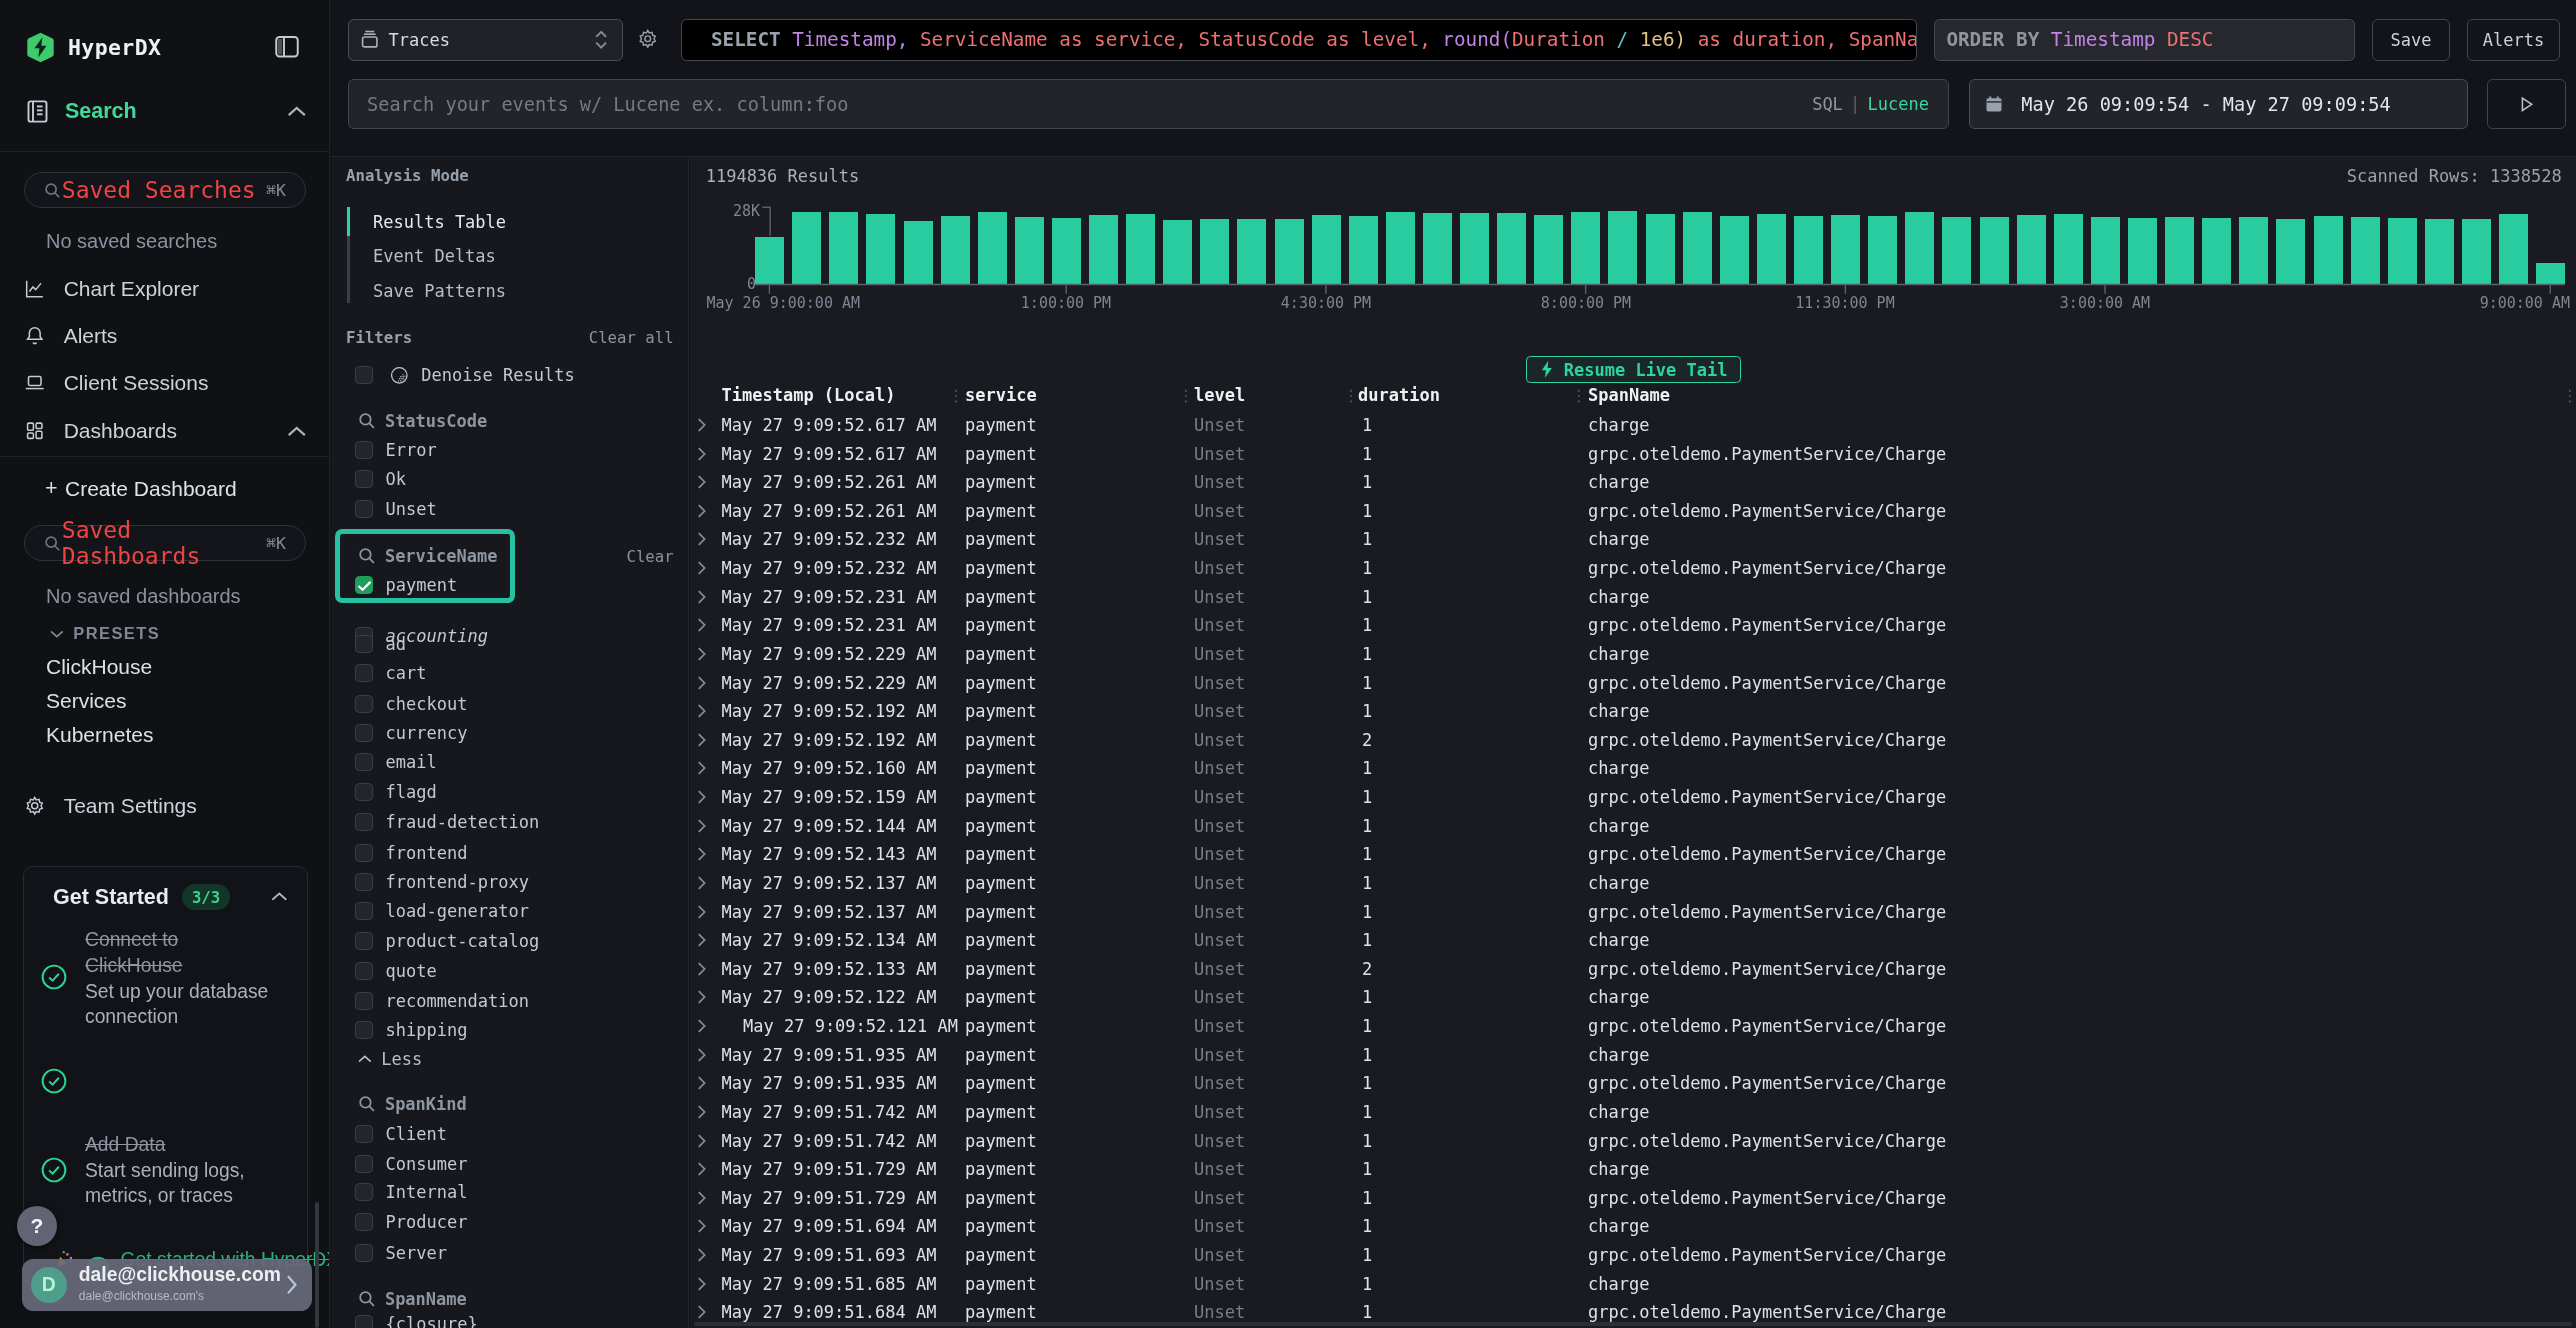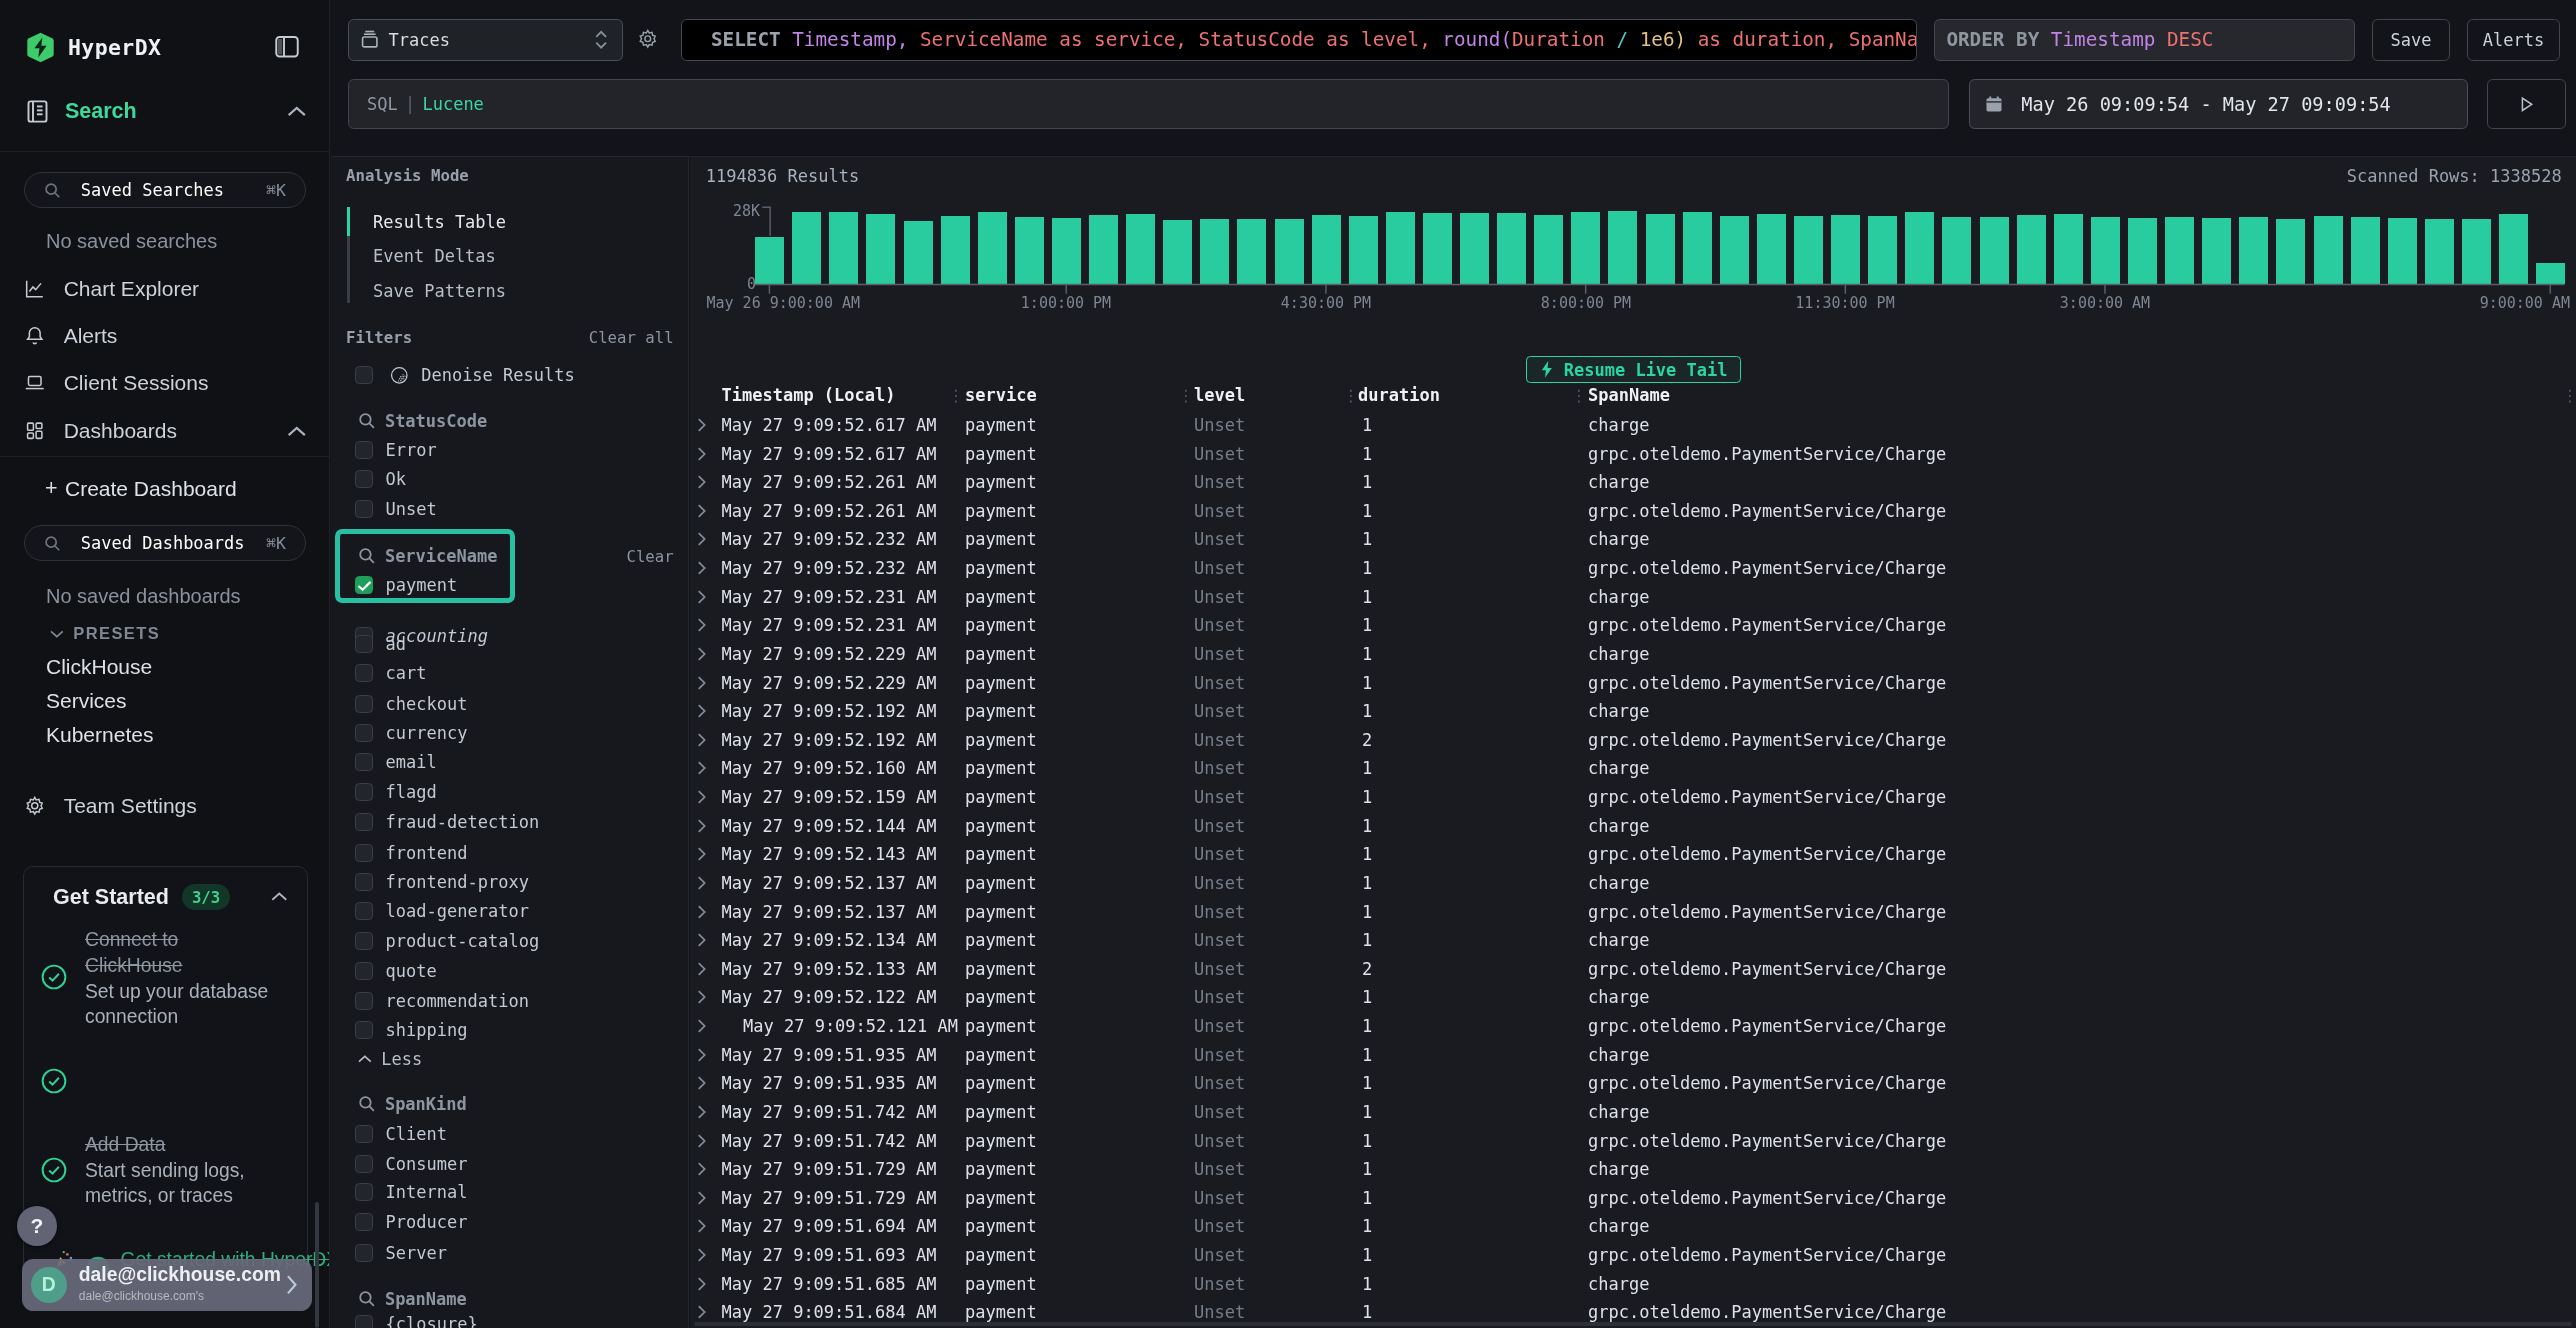--- a/index.html
+++ b/index.html
@@ -10,21 +10,21 @@
   #sidebar { position:absolute; left:0; top:0; width:330px; height:1328px;
              background:#0f1115; border-right:1.4px solid #1f2228; overflow:hidden; }
   .sb-logo-row { position:absolute; left:23.6px; top:31.5px; right:21.5px; height:31.5px; display:flex; align-items:center; }
   .sb-logo-text { font-family:"DejaVu Sans Mono", monospace; font-weight:bold; font-size:21.5px; color:#eef1f5; margin-left:11.4px; letter-spacing:0.4px;}
   .sb-collapse { position:absolute; right:30px; top:36px; }
   .sb-section-head { position:absolute; left:23.6px; top:96px; right:21.5px; height:31.5px; display:flex; align-items:center; }
   .sb-section-title { font-size:21.5px; font-weight:bold; color:#40d99c; margin-left:14.3px; }
   .sb-divider { position:absolute; left:0; right:0; height:1.4px; background:#1d2026; }
   .sb-pill { position:absolute; left:23.6px; width:282px; height:36px; border:1.4px solid #2e333b;
              border-radius:18.6px; background:#13151a; display:flex; align-items:center; padding:0 18.6px; }
-  .sb-pill-ph { font-family:"DejaVu Sans Mono", monospace; font-size:17px; color:#ffffff; margin-left:19px; flex:1; }
+  .sb-pill-ph { font-family:"DejaVu Sans Mono", monospace; font-size:23px; color:#ef4444; margin-left:0; flex:1; }
   .sb-pill-kbd { font-family:"DejaVu Sans Mono", monospace; font-size:16.5px; color:#848c98; }
   .sb-empty { position:absolute; left:46px; font-size:20px; color:#8b929e; }
   .sb-nav-item { position:absolute; left:23.6px; right:21.5px; height:34px; display:flex; align-items:center; }
   .sb-nav-label { font-size:21px; color:#ced3da; margin-left:18.6px; }
   .sb-plus-item { position:absolute; left:45px; right:21.5px; height:31.5px; display:flex; align-items:center; }
   .sb-plus { font-size:21.5px; color:#d8dce2; width:20px; }
   .sb-plus-label { font-size:21px; color:#dfe3e9; }
   .sb-presets { position:absolute; left:49px; height:21.5px; display:flex; align-items:center; }
   .sb-presets-label { font-size:16.5px; color:#7f8894; letter-spacing:1.4px; margin-left:8.6px; font-weight:bold;}
   .sb-preset-item { position:absolute; left:46px; font-size:21px; color:#dde1e7; }
@@ -406,20 +406,21 @@
     </div>
   <div class="tb-box" id="tb-orderby">
       <span class="code" style="color: rgb(143, 150, 159); font-weight: bold;">ORDER BY</span>
       <span class="code" style="color: rgb(193, 132, 230);"> Timestamp</span>
       <span class="code" style="color: rgb(236, 114, 114);"> DESC</span>
     </div>
   <button class="tb-btn" id="tb-save">Save</button>
   <button class="tb-btn" id="tb-alerts">Alerts</button>
 
   <div id="tb-search">
+    <span id="tb-search-ph">Search your events w/ Lucene ex. column:foo</span>
     <span class="lang-toggle">
       <span class="lang-sql">SQL</span><span class="lang-sep">|</span><span class="lang-lucene">Lucene</span>
     </span>
   </div>
   <div id="tb-date">
     <span>
       <svg width="20" height="20" viewBox="0 0 24 24">
         <rect x="3" y="5" width="18" height="16" rx="2" fill="#9aa1ab"></rect>
         <line x1="3" y1="9.5" x2="21" y2="9.5" stroke="#222429" stroke-width="1.6"></line>
         <line x1="7.5" y1="3" x2="7.5" y2="6.5" stroke="#9aa1ab" stroke-width="2.4"></line>

